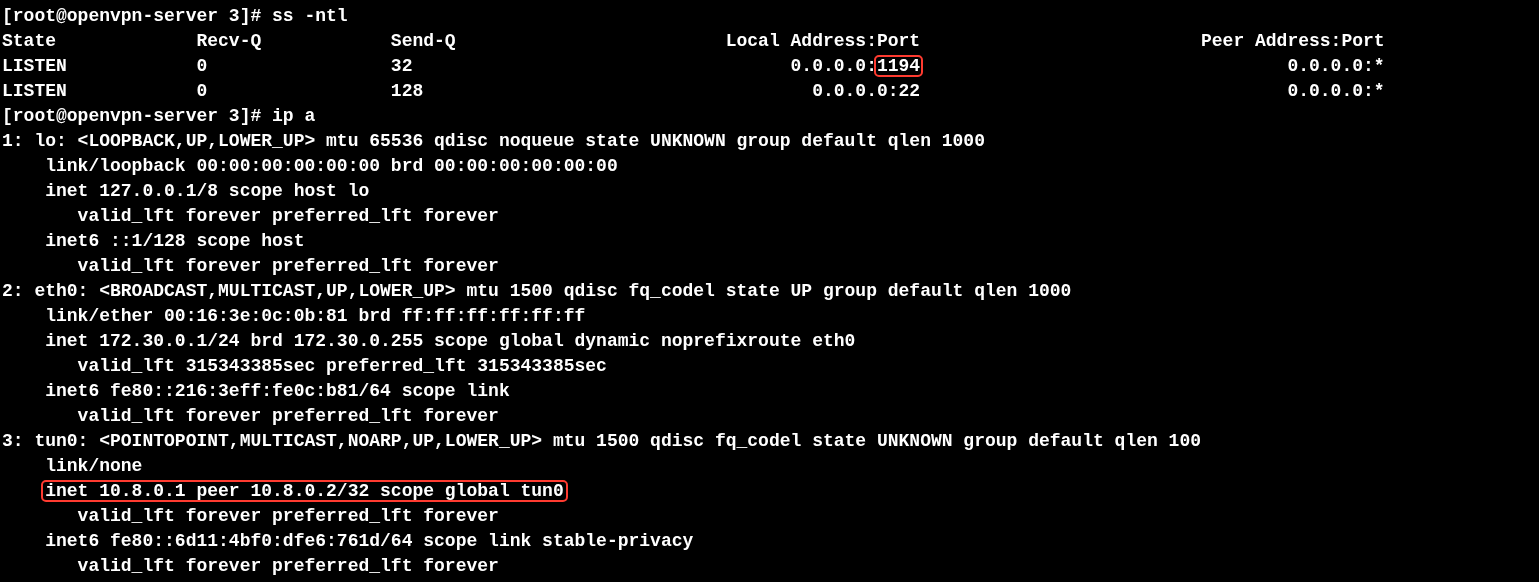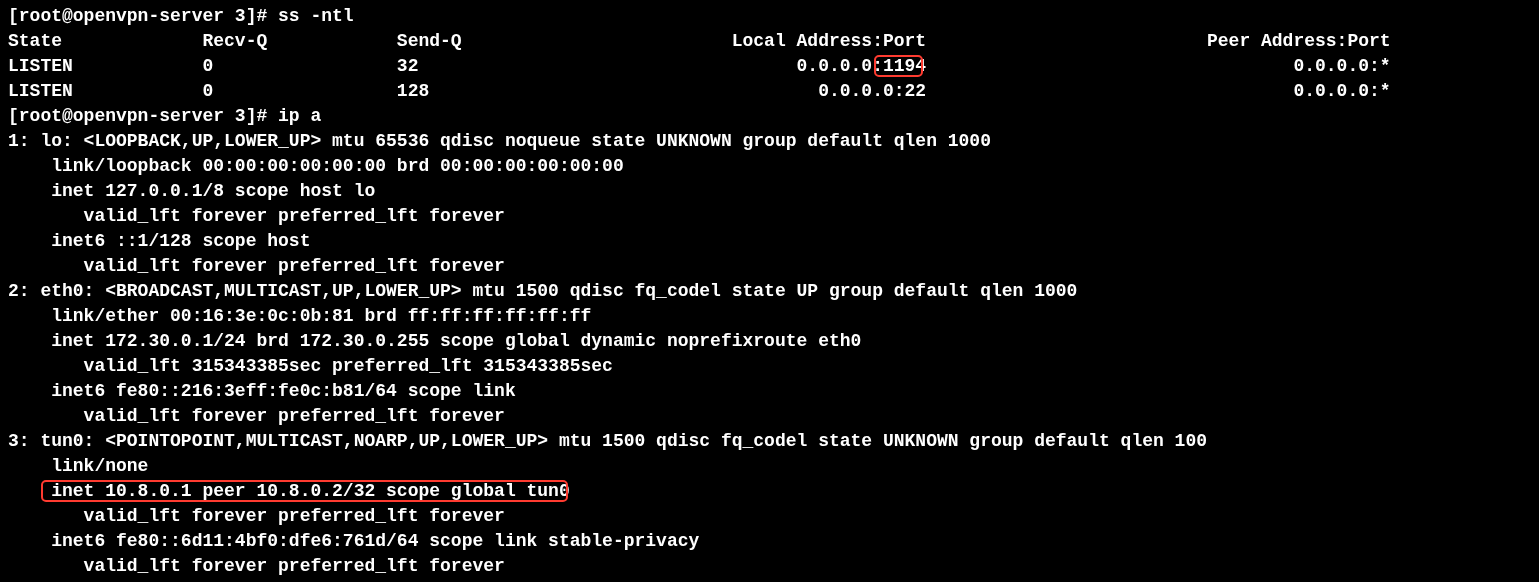--- a/index.html
+++ b/index.html
@@ -6,21 +6,21 @@
     margin:0;
     padding:0;
     background:#000;
     color:#fff;
     font-family:"Consolas","Courier New",monospace;
     font-size:18px;
     line-height:25px;
     font-weight:bold;
   }
   .term{
-    padding:4px 8px;
+    padding:4px 2px;
     white-space:pre;
     position:relative;
   }
   .hl-box{
     position:absolute;
     border:2px solid #ff3b30;
     border-radius:5px;
     pointer-events:none;
   }
 </style>

